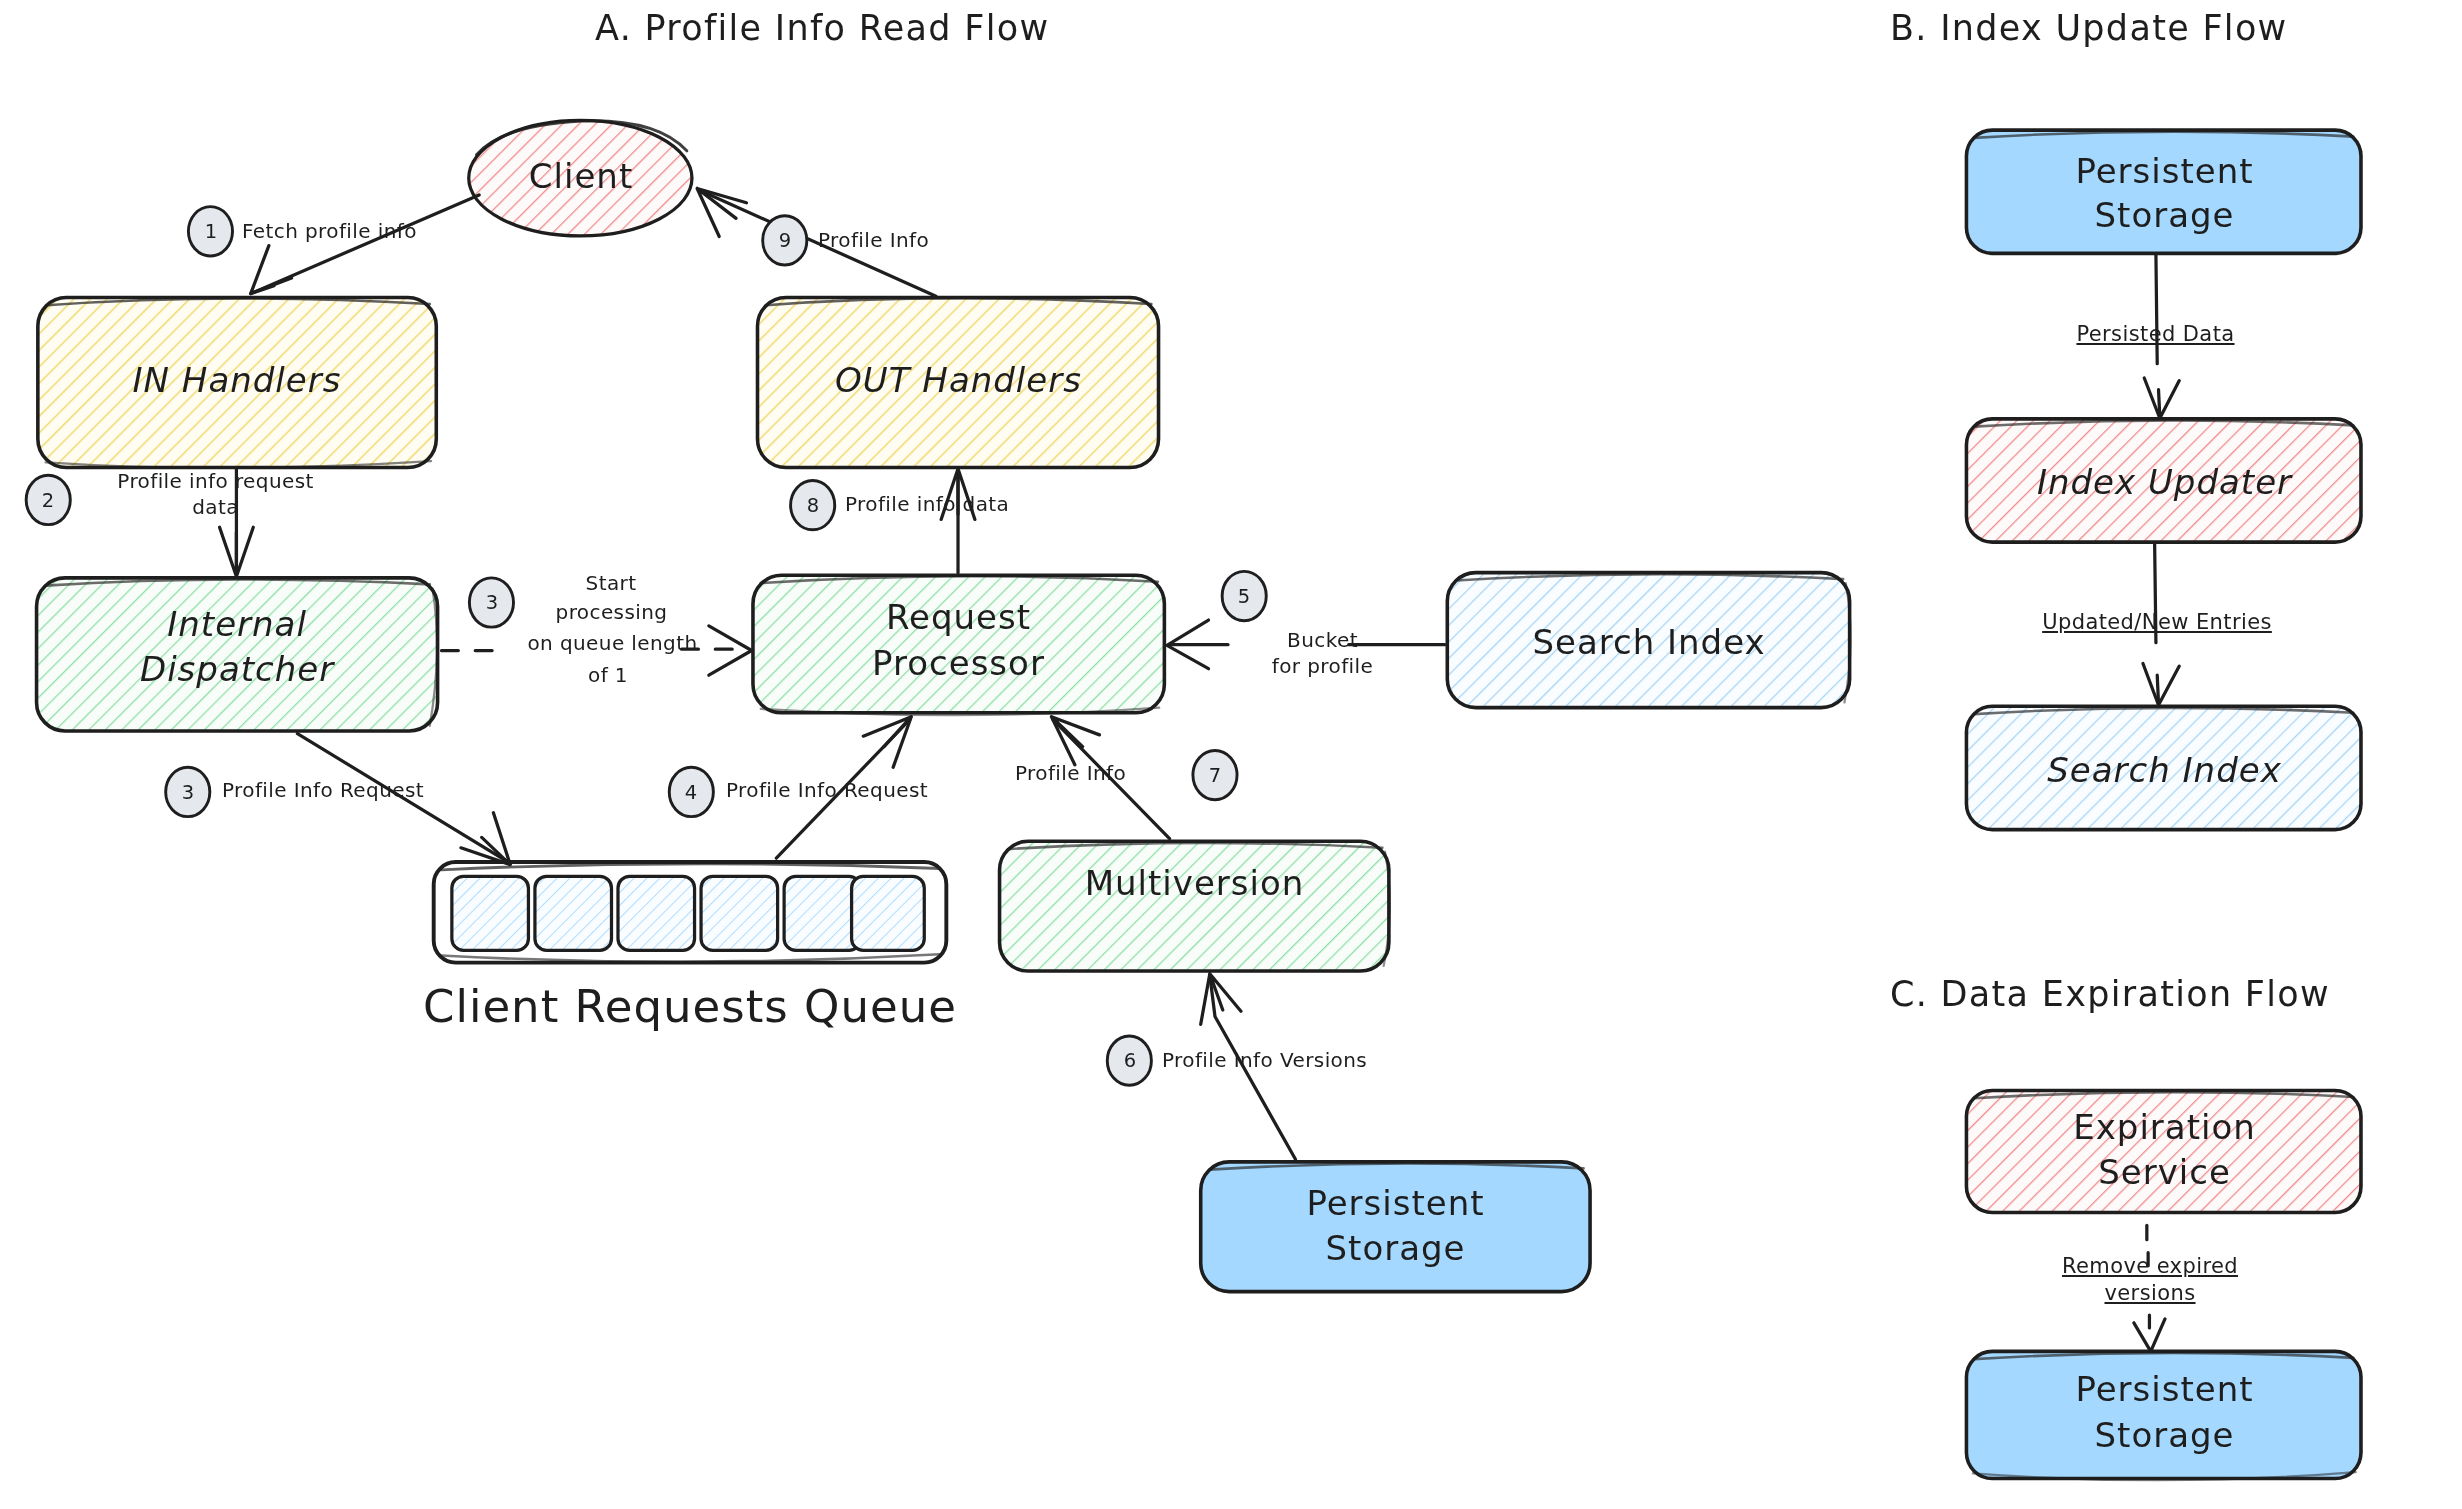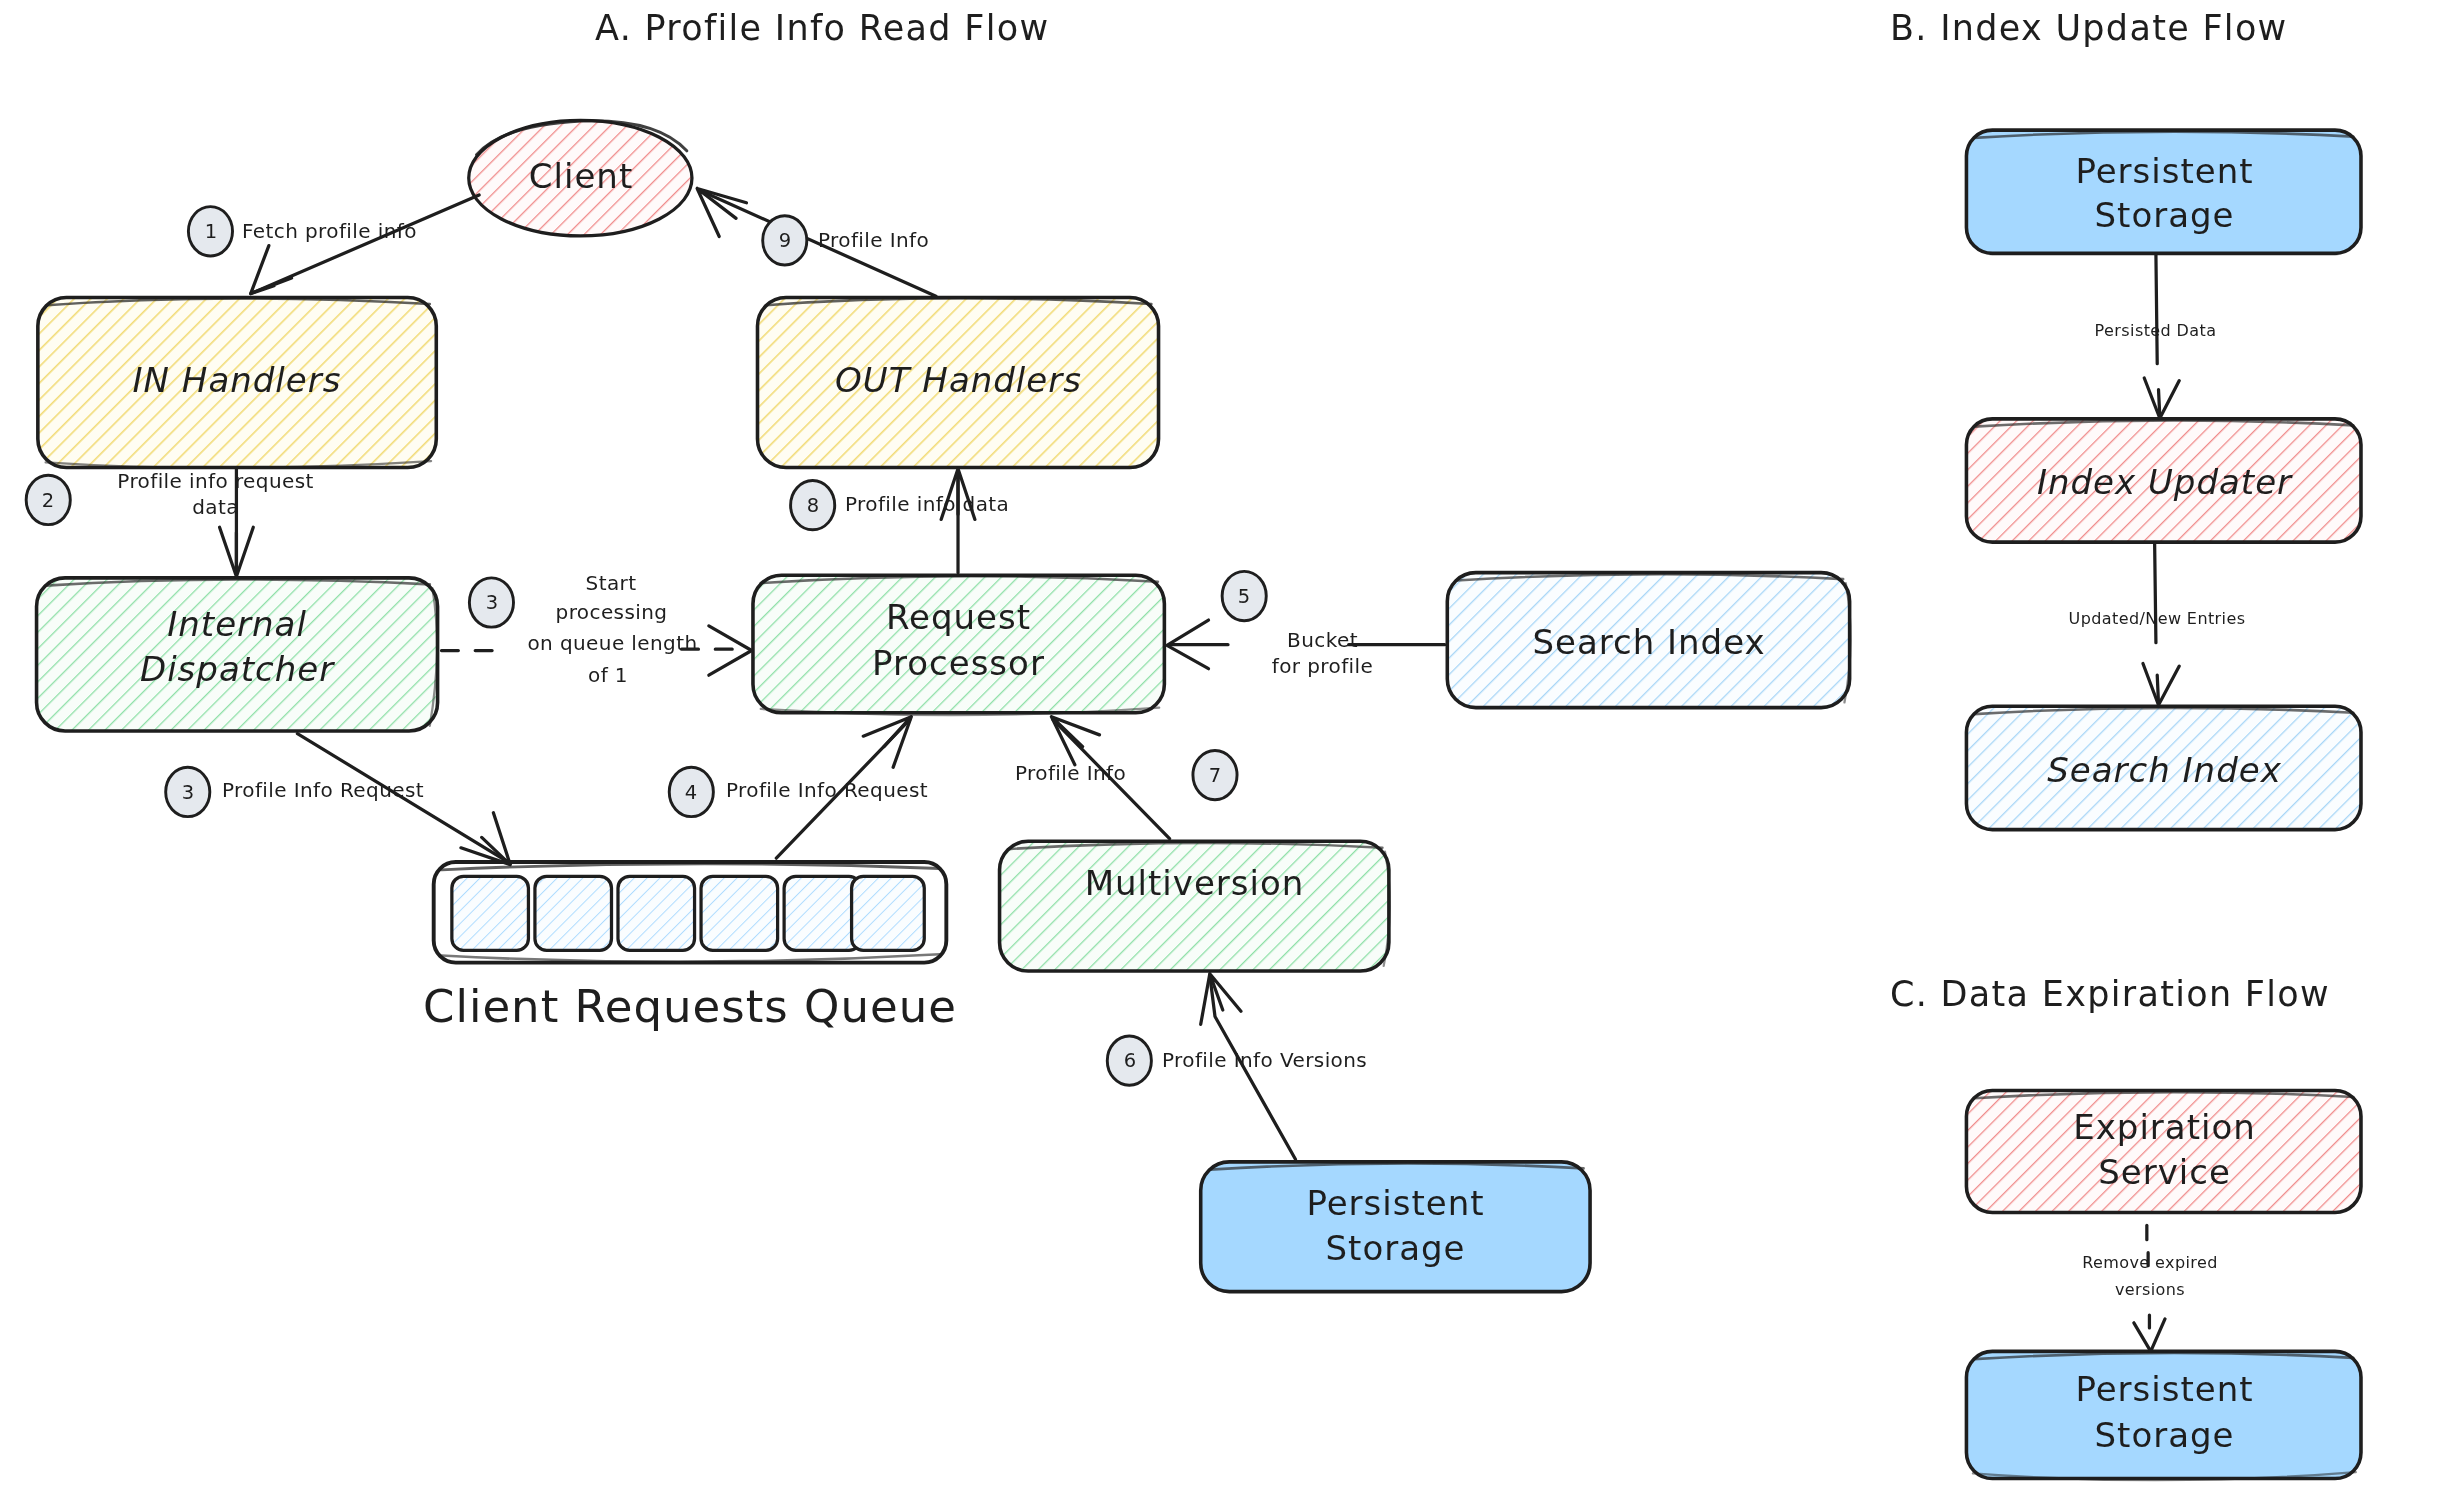--- a/index.html
+++ b/index.html
@@ -9,21 +9,21 @@
   svg.layer{position:absolute;left:0;top:0;width:2462px;height:1510px;overflow:visible;}
 
   
   .t{position:absolute;color:#1e1e1e;white-space:pre;
      font-family:"DejaVu Sans",sans-serif;
      transform-origin:center center;}
   .node-label{font-size:34px;line-height:1.22;text-align:center;font-weight:400;
               letter-spacing:1px;}
   .panel-title{font-size:35px;letter-spacing:1.3px;font-weight:400;}
   .edge-label{font-size:20px;letter-spacing:0.4px;line-height:1.25;text-align:center;}
-  .edge-label.small{font-size:16px;}
+  .edge-label.small{font-size:21px;text-decoration:underline;}
   .queue-caption{font-size:45px;letter-spacing:1px;}
   .badge-num{font-size:19.5px;}
   .slant{font-style:italic;}
 </style>
 </head>
 <body>
 
 <div id="stage">
 
 <svg class="layer" viewBox="0 0 3794 2326">

